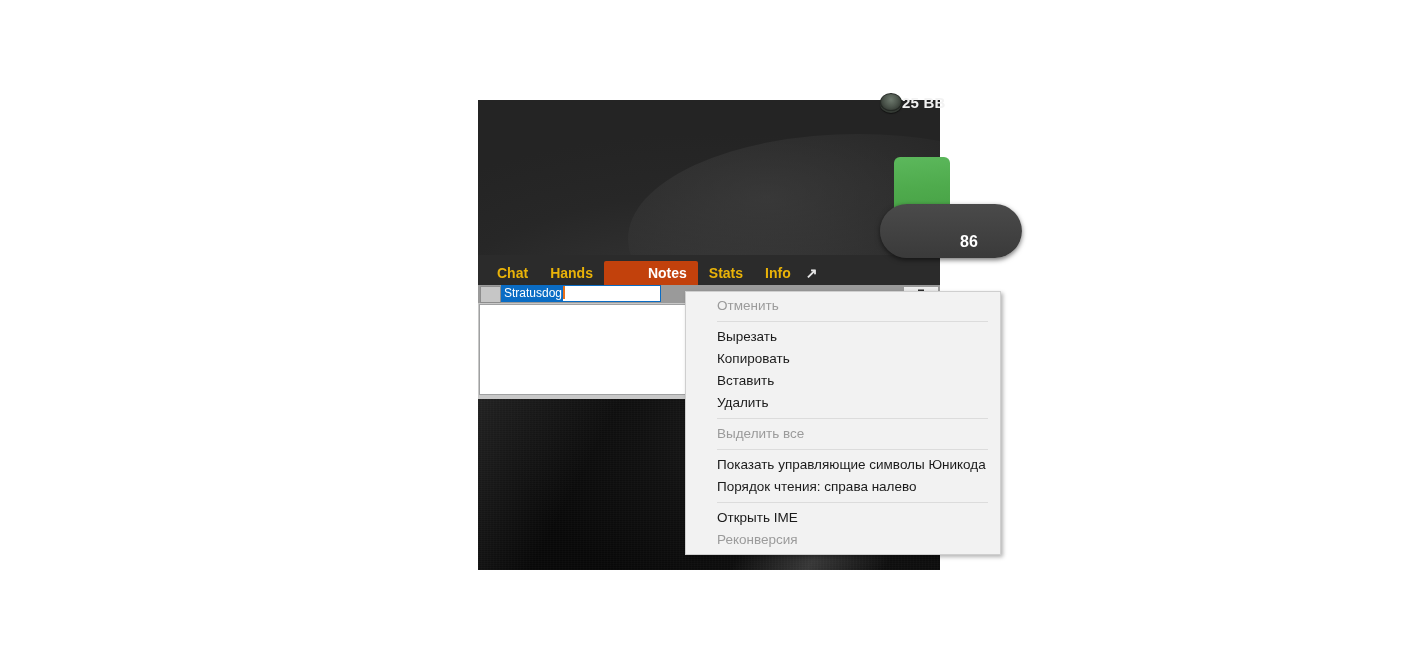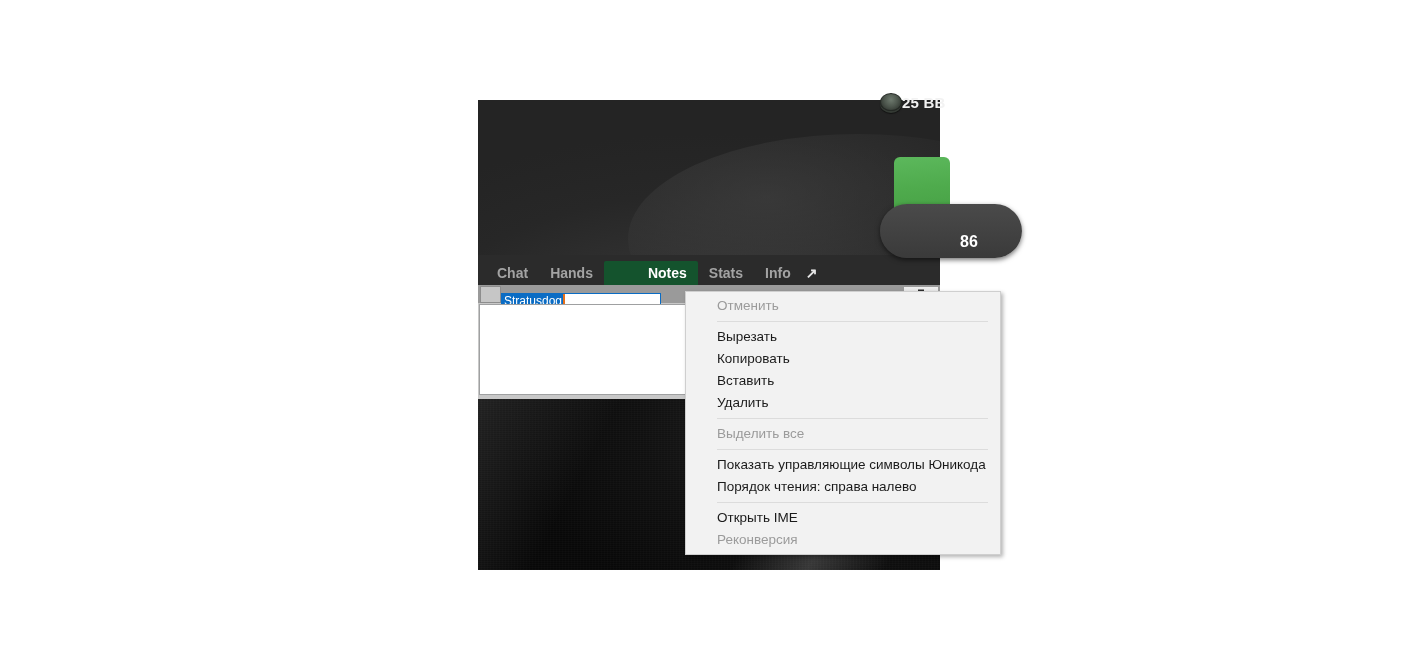--- a/index.html
+++ b/index.html
@@ -139,28 +139,28 @@
     background: #2b2b2b;
     display: flex;
     align-items: flex-end;
     padding-left: 8px;
     box-sizing: border-box;
   }
   .tab {
     height: 24px;
     line-height: 24px;
     padding: 0 11px;
-    color: #a3a3a3;
+    color: #eab308;
     font-size: 14px;
     font-weight: bold;
     cursor: default;
     user-select: none;
   }
   .tab.active {
-    background: #14532d;
+    background: #c2410c;
     color: #ffffff;
     border-radius: 2px 2px 0 0;
     padding-left: 44px;
   }
   .tab-arrow {
     color: #e8e8e8;
     font-size: 14px;
     font-weight: bold;
     padding: 0 8px 0 4px;
     height: 24px;
@@ -192,21 +192,21 @@
     margin: 1px 0 0 2px;
     background: #c6c6c6;
     border: 1px solid #8d8d8d;
     box-sizing: border-box;
   }
   .note-input {
     position: relative;
     flex: 0 0 auto;
     width: 160px;
     height: 17px;
-    margin-top: 8px;
+    margin-top: 0;
     background: #ffffff;
     border: 1px solid #0a6cc4;
     box-sizing: border-box;
     display: flex;
     align-items: flex-start;
     overflow: hidden;
   }
   .note-sel {
     background: #0a6cc4;
     color: #ffffff;

